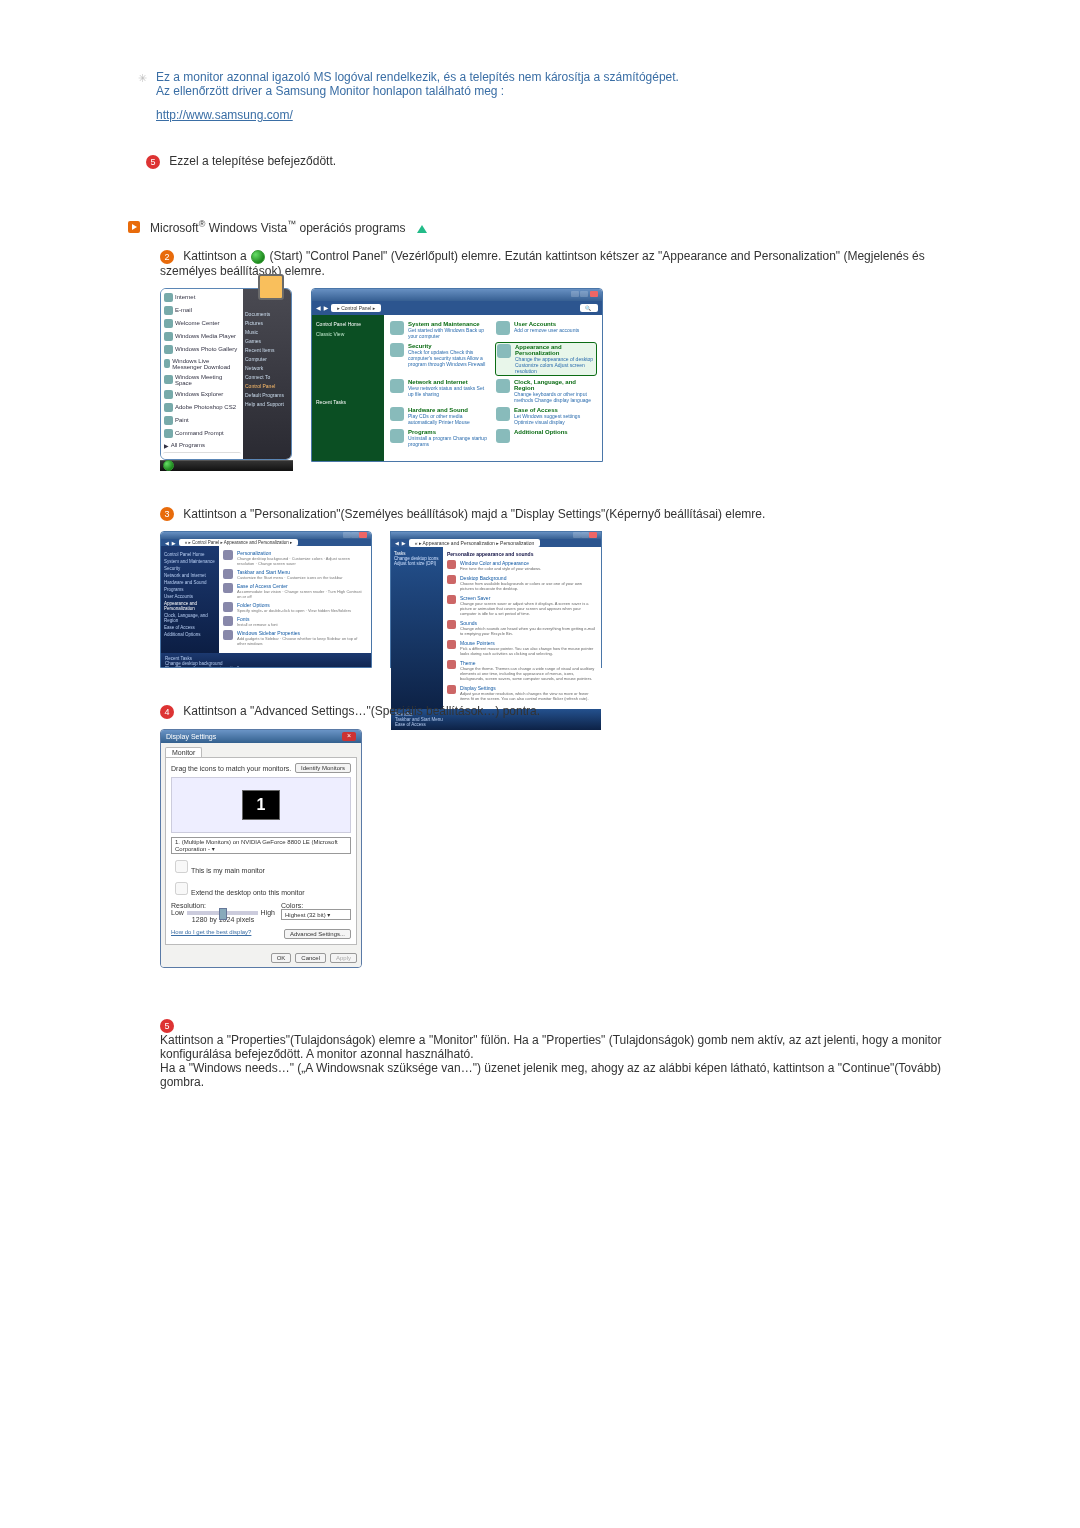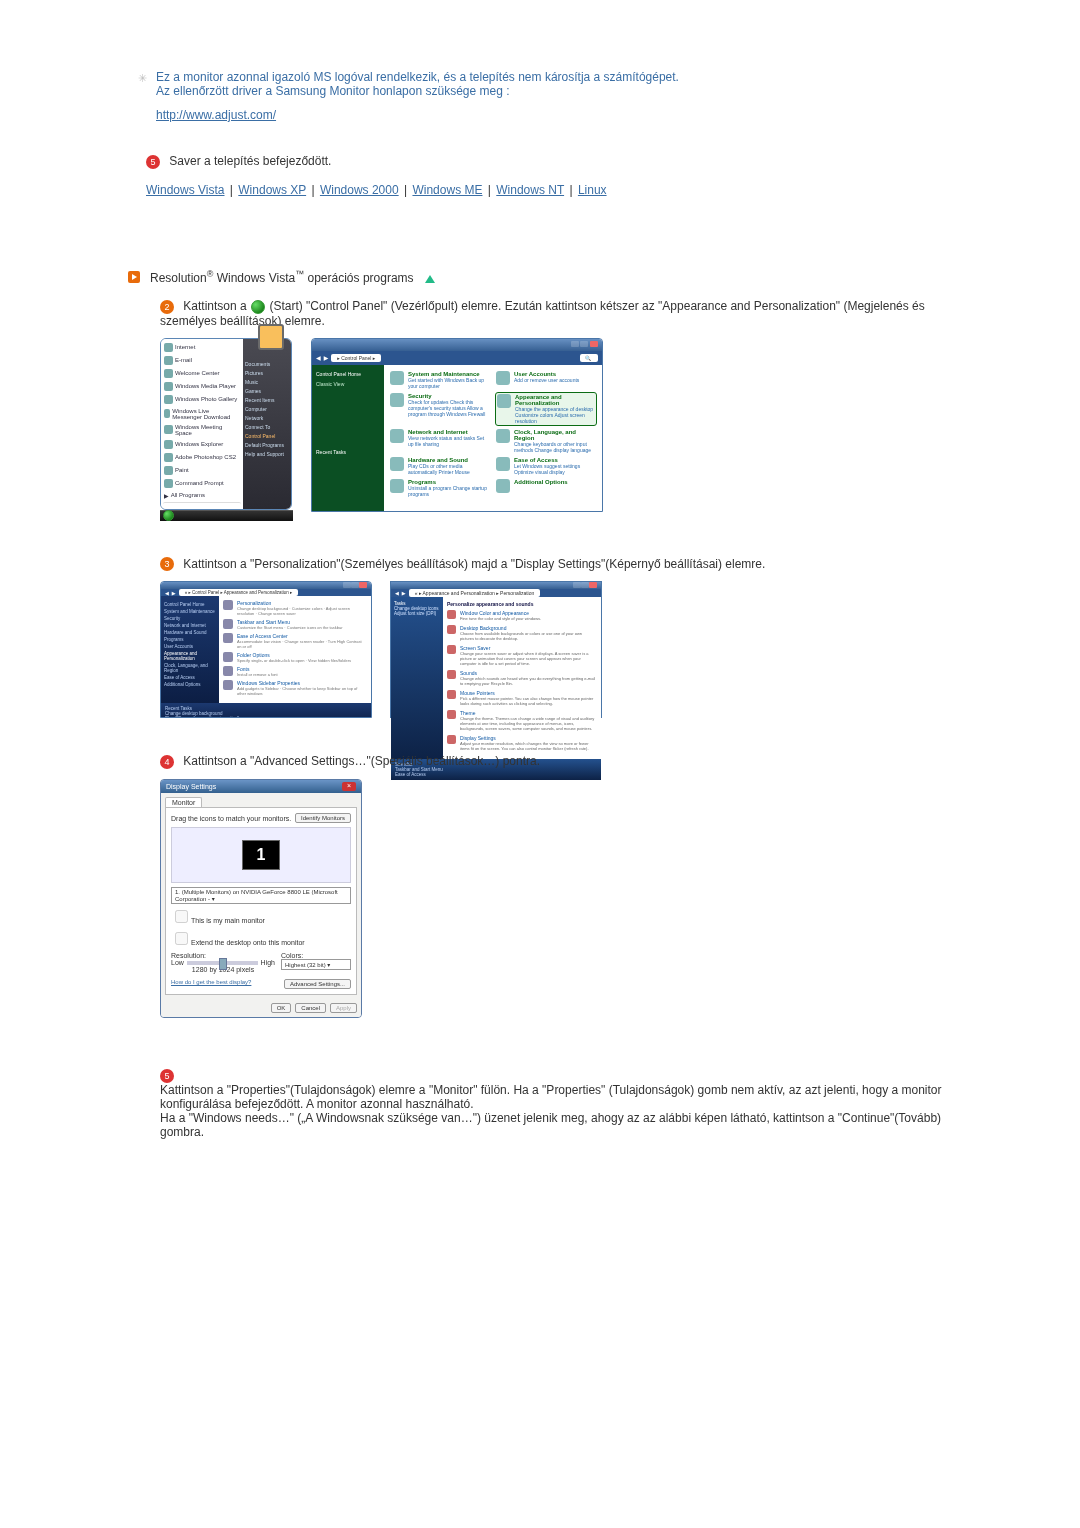--- a/index.html
+++ b/index.html
@@ -376,52 +376,39 @@
   }
 </style>
 </head>
 <body>
 
 <div class="page">
 
   <div class="note">
     <span class="note-icon">✳</span>
     <span class="blue-text">Ez a monitor azonnal igazoló MS logóval rendelkezik, és a telepítés nem károsítja a számítógépet.</span><br>
-    <span class="blue-text">Az ellenőrzött driver a Samsung Monitor honlapon szüksége meg :</span>
+    <span class="blue-text">Az ellenőrzött driver a Samsung Monitor honlapon található meg :</span>
     <div style="height:10px"></div>
-    <a class="link" href="#">http://www.adjust.com/</a>
+    <a class="link" href="#">http://www.samsung.com/</a>
   </div>
 
   <div style="height:26px"></div>
 
   <div class="step-row">
     <span class="num-badge b-red">5</span>
-    <span>Saver a telepítés befejeződött.</span>
-  </div>
-
-
-  <div class="os-links">
-    <a class="link" href="#">Windows Vista</a>
-    <span class="sep">|</span>
-    <a class="link" href="#">Windows XP</a>
-    <span class="sep">|</span>
-    <a class="link" href="#">Windows 2000</a>
-    <span class="sep">|</span>
-    <a class="link" href="#">Windows ME</a>
-    <span class="sep">|</span>
-    <a class="link" href="#">Windows NT</a>
-    <span class="sep">|</span>
-    <a class="link" href="#">Linux</a>
-  </div>
+    <span>Ezzel a telepítése befejeződött.</span>
+  </div>
+
+
 
   <div style="height:26px"></div>
 
   <div class="subhead">
     <span class="subhead-bullet"></span>
-    <span>Resolution</span><span class="reg">®</span>
+    <span>Microsoft</span><span class="reg">®</span>
     <span> Windows Vista</span><span class="tm">™</span>
     <span> operációs programs</span>
     <span class="up-triangle"></span>
   </div>
 
   <div class="step-row indent2">
     <span class="num-badge b-orange">2</span>
     <span>Kattintson a </span><span class="inline-start-icon"></span>
     <span>(Start) "Control Panel" (Vezérlőpult) elemre. Ezután kattintson kétszer az "Appearance and Personalization" (Megjelenés és személyes beállítások) elemre.</span>
   </div>

